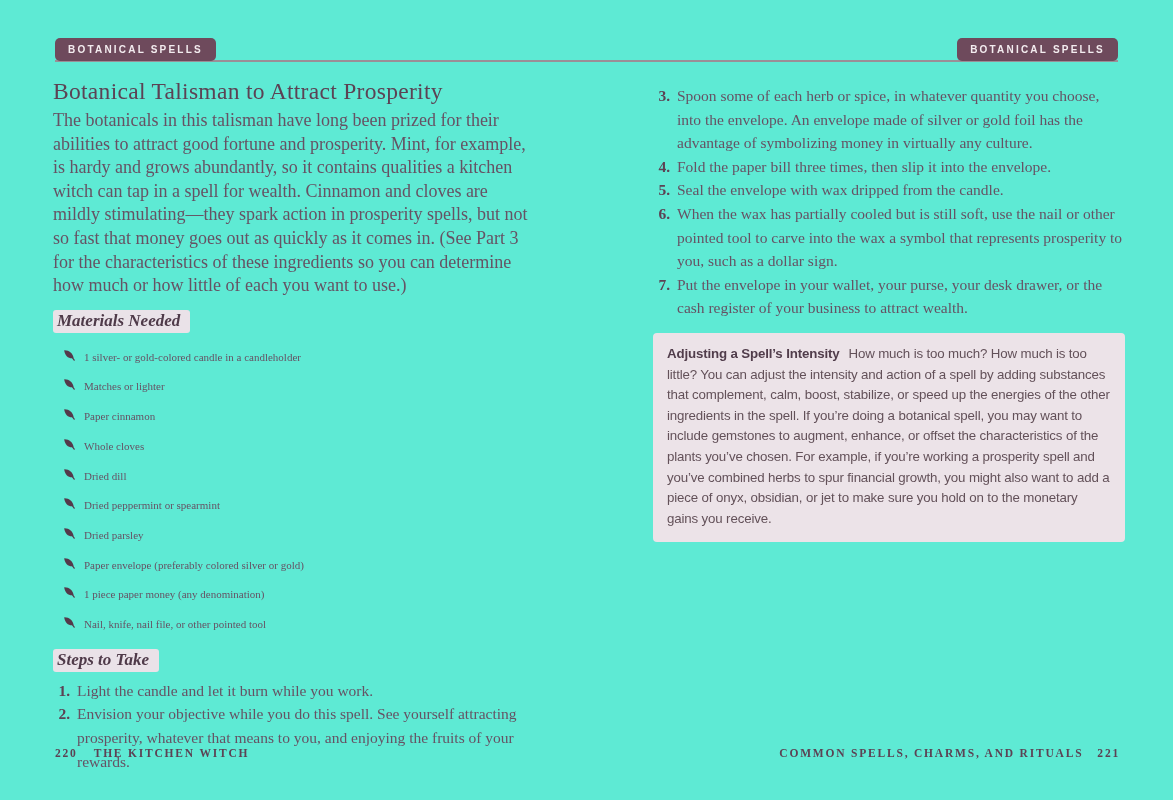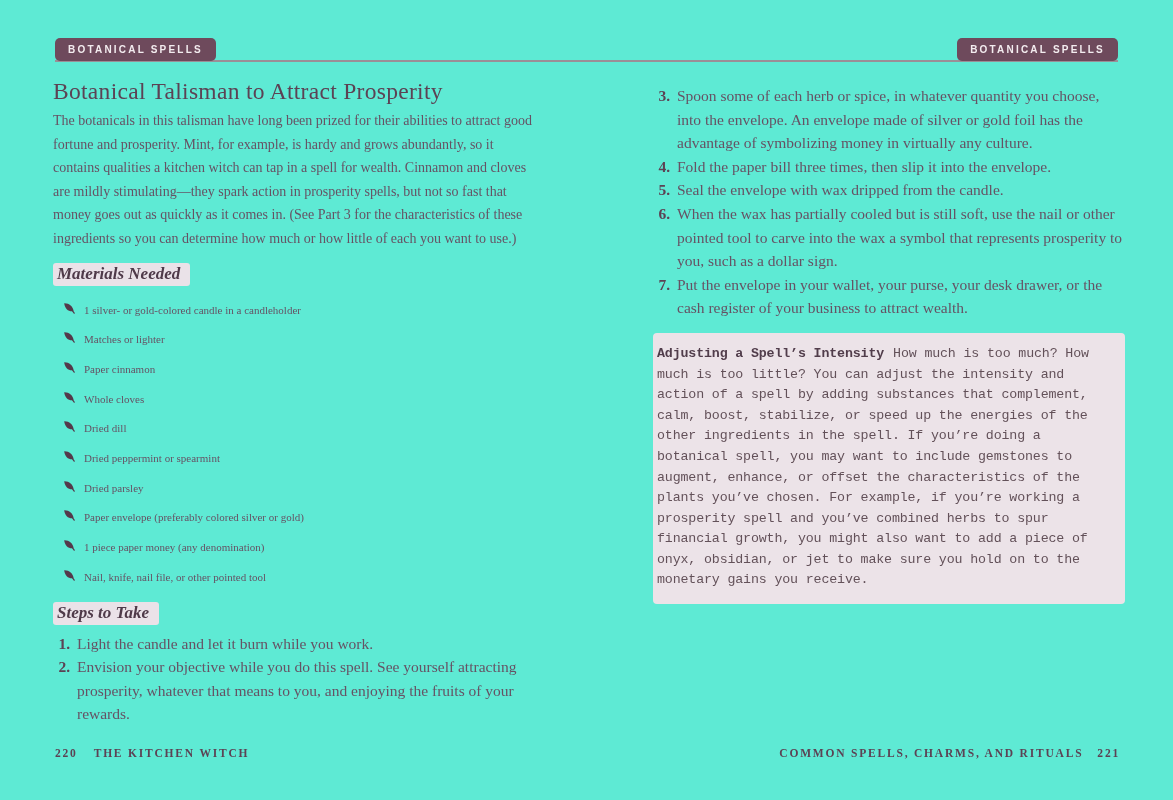--- a/index.html
+++ b/index.html
@@ -51,21 +51,21 @@
     width: 472px;
   }
   .recipe-title {
     font-size: 23.5px;
     font-weight: normal;
     color: #5c4254;
     letter-spacing: 0.3px;
     margin-bottom: 4px;
   }
   .body-text {
-    font-size: 14px;
+    font-size: 18px;
     line-height: 23.6px;
     color: #665264;
   }
   .section-heading {
     display: inline-block;
     font-size: 17px;
     font-style: italic;
     font-weight: bold;
     color: #4f3a49;
     background: #eae2e8;
@@ -99,22 +99,22 @@
     font-weight: bold;
     color: #5c4254;
     padding-right: 7px;
   }
   .step-text { flex: 1; }
 
   .sidebar-box {
     margin-top: 13px;
     background: #ece3e8;
     border-radius: 4px;
-    padding: 11px 14px 13px 4px;
-    font-family: Liberation Mono, monospace;
+    padding: 11px 14px 13px 14px;
+    font-family: Liberation Sans, sans-serif;
     font-size: 13.3px;
     line-height: 20.6px;
     letter-spacing: -0.15px;
     color: #635159;
   }
   .sidebar-heading {
     font-weight: bold;
     color: #513d4b;
     margin-right: 9px;
   }

